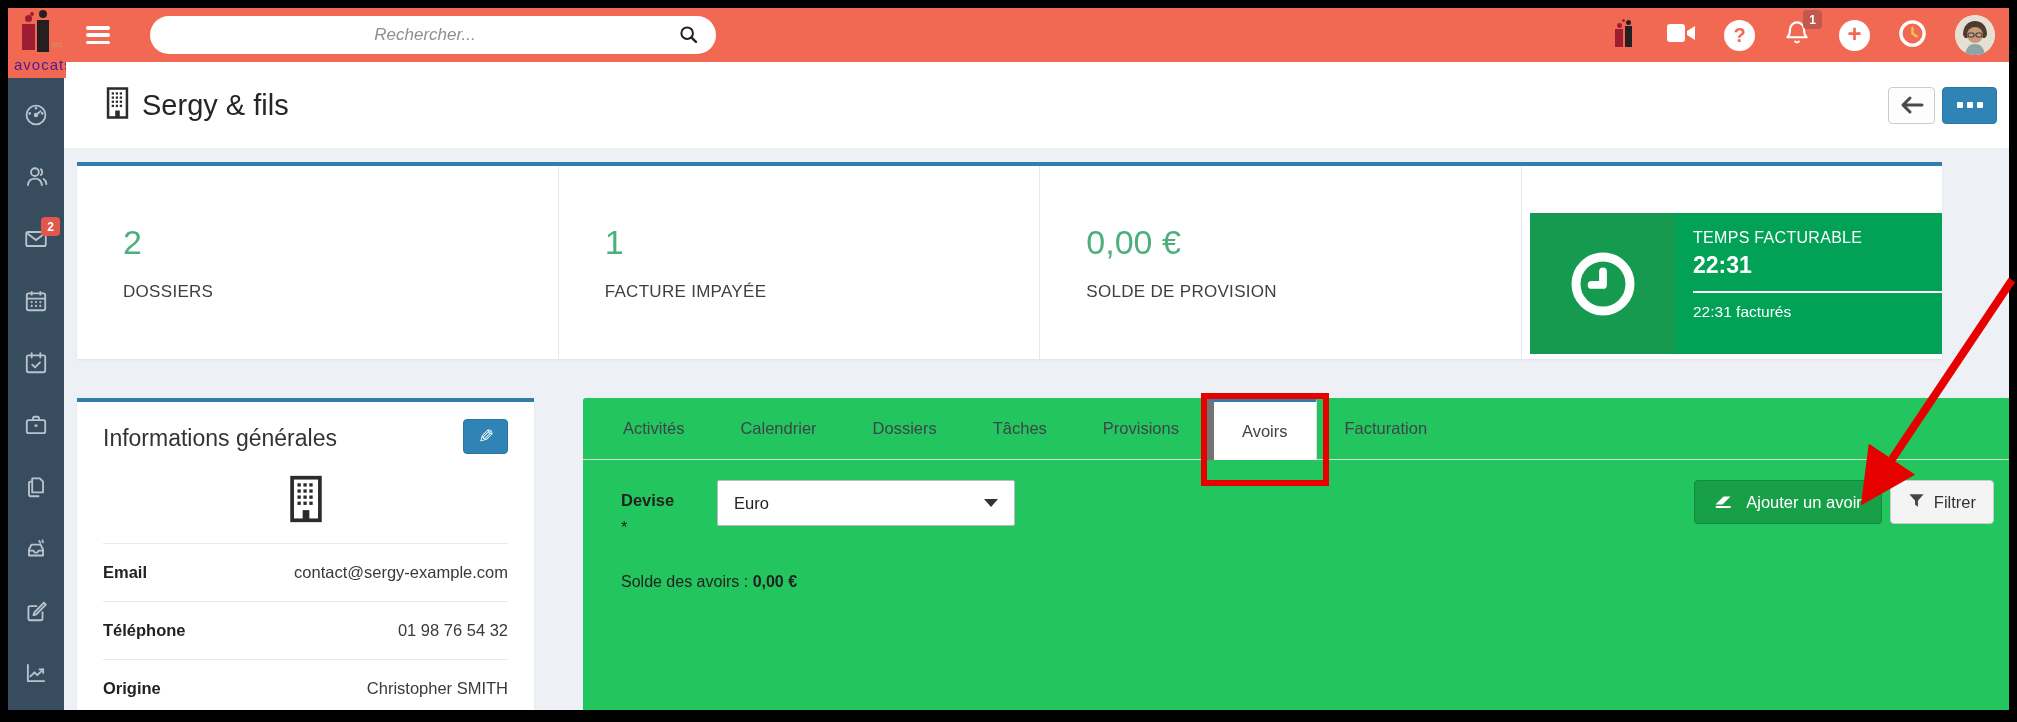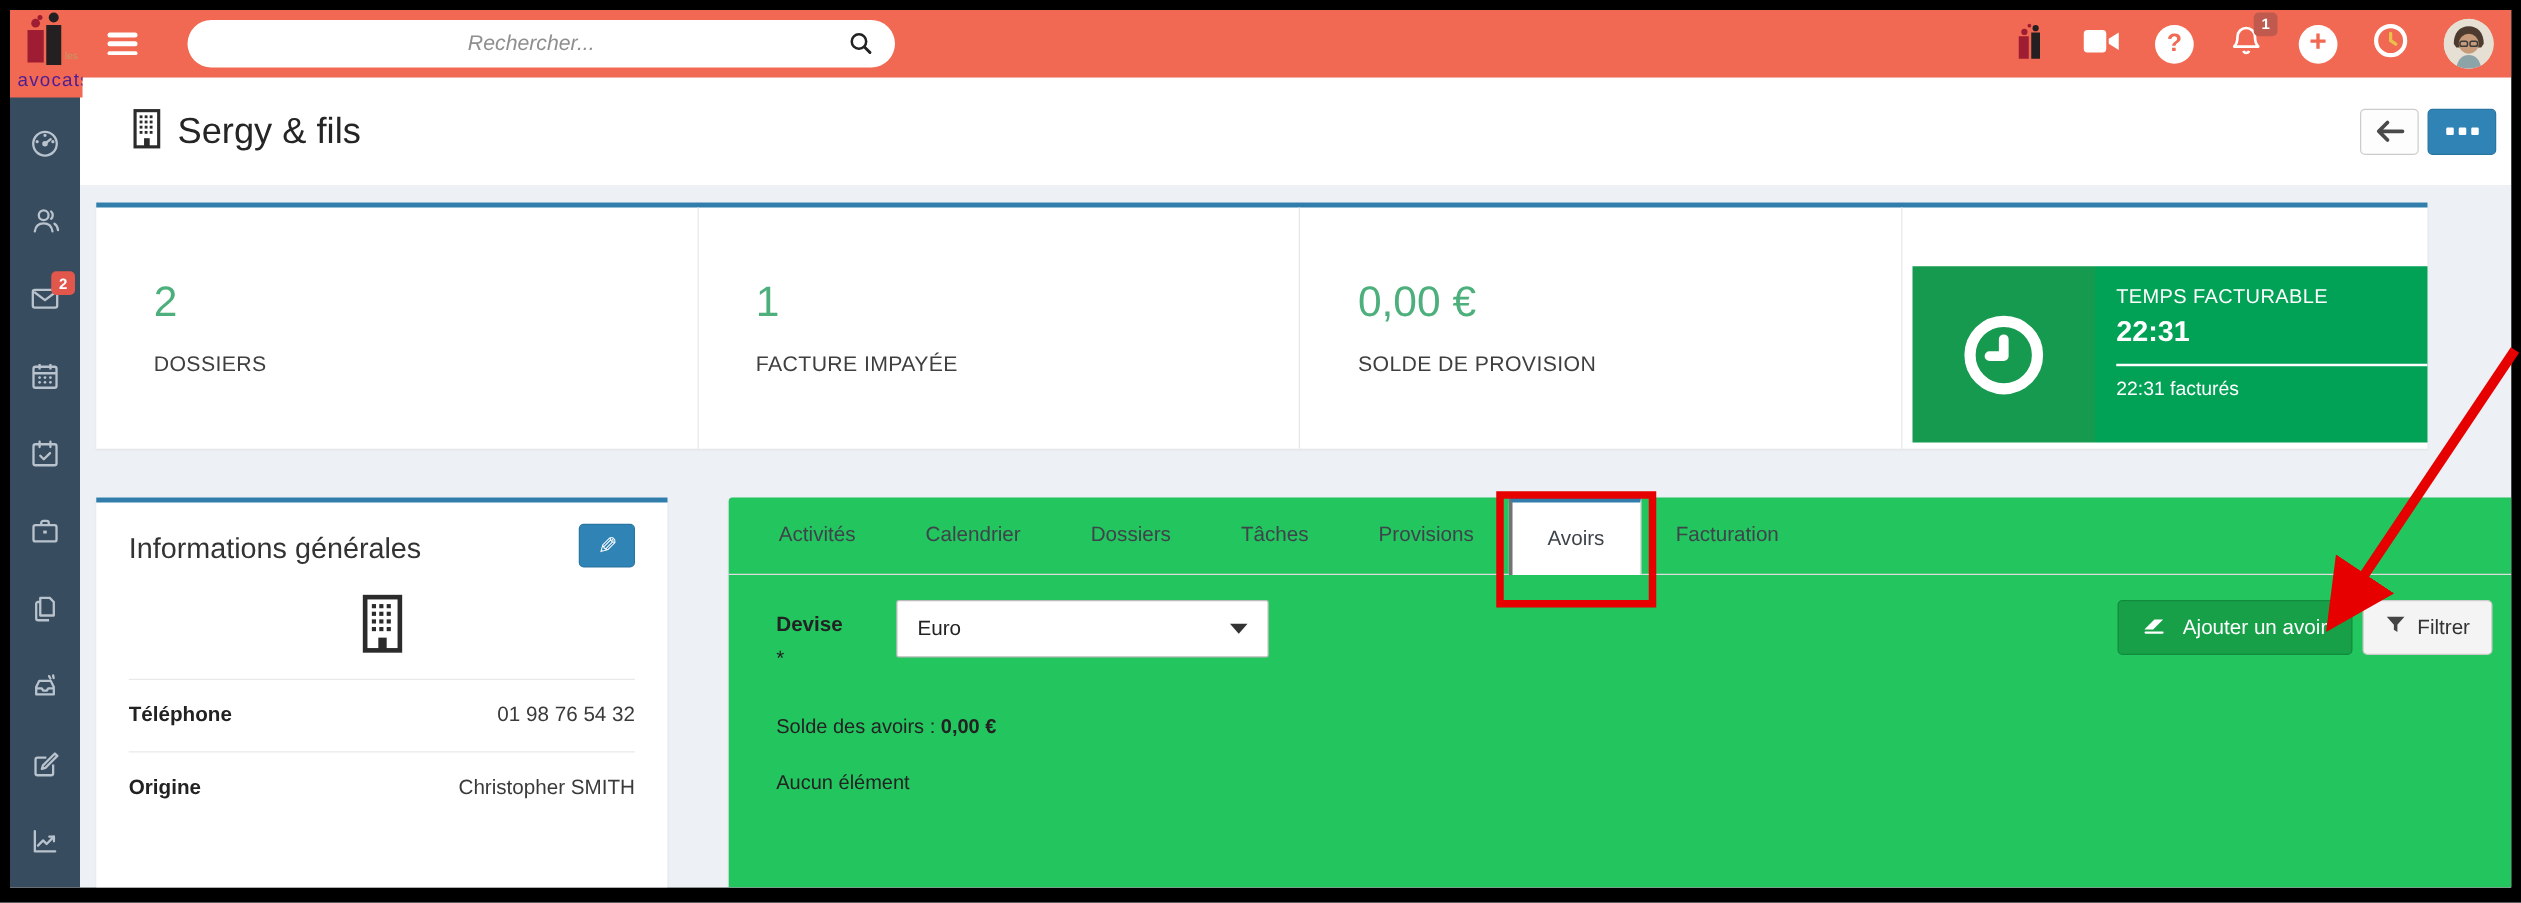--- a/index.html
+++ b/index.html
@@ -98,21 +98,21 @@
   .info-row { display:flex; align-items:center; justify-content:space-between; padding:19px 0; border-bottom:1px solid #e9e9e9; }
   .info-row:last-child { border-bottom:none; }
   .info-label { font-size:16.5px; font-weight:bold; color:#222; }
   .info-value { font-size:16.5px; color:#3a3a3a; }
 
   
   .tabs-card { position:absolute; left:519px; top:250px; width:1433px; height:363px; background:#22c55e;
                border-radius:3px; box-shadow:0 1px 2px rgba(0,0,0,.06); }
   .tabs-row { height:62px; display:flex; align-items:stretch; padding-left:12px; border-bottom:1px solid #ddd; }
   .tab { display:flex; align-items:center; padding:0 28px; font-size:16.5px; color:#3e444a; cursor:pointer; position:relative; }
-  .tab.active { border-top:4px solid #317eac; border-left:3px solid #737373; border-right:1px solid #ddd;
+  .tab.active { border-top:4px solid #317eac; border-left:7px solid #737373; border-right:1px solid #ddd;
                 margin-bottom:-1px; background:#fff; z-index:1; }
   .red-box { position:absolute; left:-13px; top:-9px; right:-13px; bottom:-26px; border:6px solid #e60000; pointer-events:none; z-index:5; }
 
   .tab-content { padding:20px 22px 20px 38px; position:relative; }
   .devise-row { display:flex; align-items:flex-start; }
   .devise-label-wrap { width:96px; padding-top:11px; }
   .devise-label { font-size:16.5px; font-weight:bold; color:#222; }
   .devise-required { font-size:16.5px; color:#222; margin-top:8px; }
   .select { width:298px; height:46px; border:1px solid #bbb; border-radius:2px; background:#fff;
             display:flex; align-items:center; padding:0 16px; font-size:16.5px; color:#222; cursor:pointer; }
@@ -366,20 +366,24 @@
                   <rect x="10.6" y="11.6" width="1.8" height="1.8"></rect>
                   <rect x="13.8" y="11.6" width="1.8" height="1.8"></rect>
                   <rect x="7.4" y="14.9" width="1.8" height="1.8"></rect>
                   <rect x="10.6" y="14.9" width="1.8" height="1.8"></rect>
                   <rect x="13.8" y="14.9" width="1.8" height="1.8"></rect>
                   <rect x="10.2" y="19.5" width="3.6" height="5.5"></rect>
                 </g>
               </svg>
           </div>
           <div class="info-sep"></div>
+          <div class="info-row">
+            <span class="info-label">Email</span>
+            <span class="info-value">contact@sergy-example.com</span>
+          </div>
           <div class="info-row">
             <span class="info-label">Téléphone</span>
             <span class="info-value">01 98 76 54 32</span>
           </div>
           <div class="info-row">
             <span class="info-label">Origine</span>
             <span class="info-value">Christopher SMITH</span>
           </div>
         </div>
 
@@ -419,21 +423,20 @@
               <div class="btn-filter">
                 <span>
                   <svg width="17" height="17" viewBox="0 0 18 18">
                       <path d="M1.5 2.5h15l-6 6.8v6.2l-3-2V9.3z" fill="#444"></path>
                     </svg>
                 </span>
                 <span>Filtrer</span>
               </div>
             </div>
             <div class="balance"><span>Solde des avoirs : </span><b>0,00 €</b></div>
-            <div class="empty">Aucun élément</div>
           </div>
         </div>
 
       </div>
     </div>
   </div>
 
   <svg class="arrow-overlay">
     <defs>
       <marker id="arrowhead" markerWidth="7" markerHeight="7" refX="4.5" refY="3.5" orient="auto">

